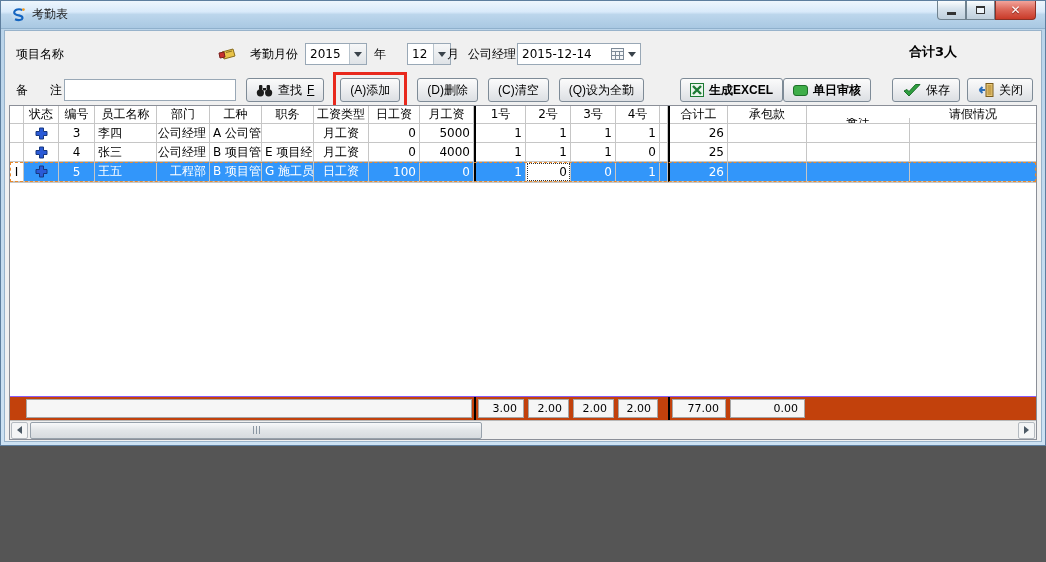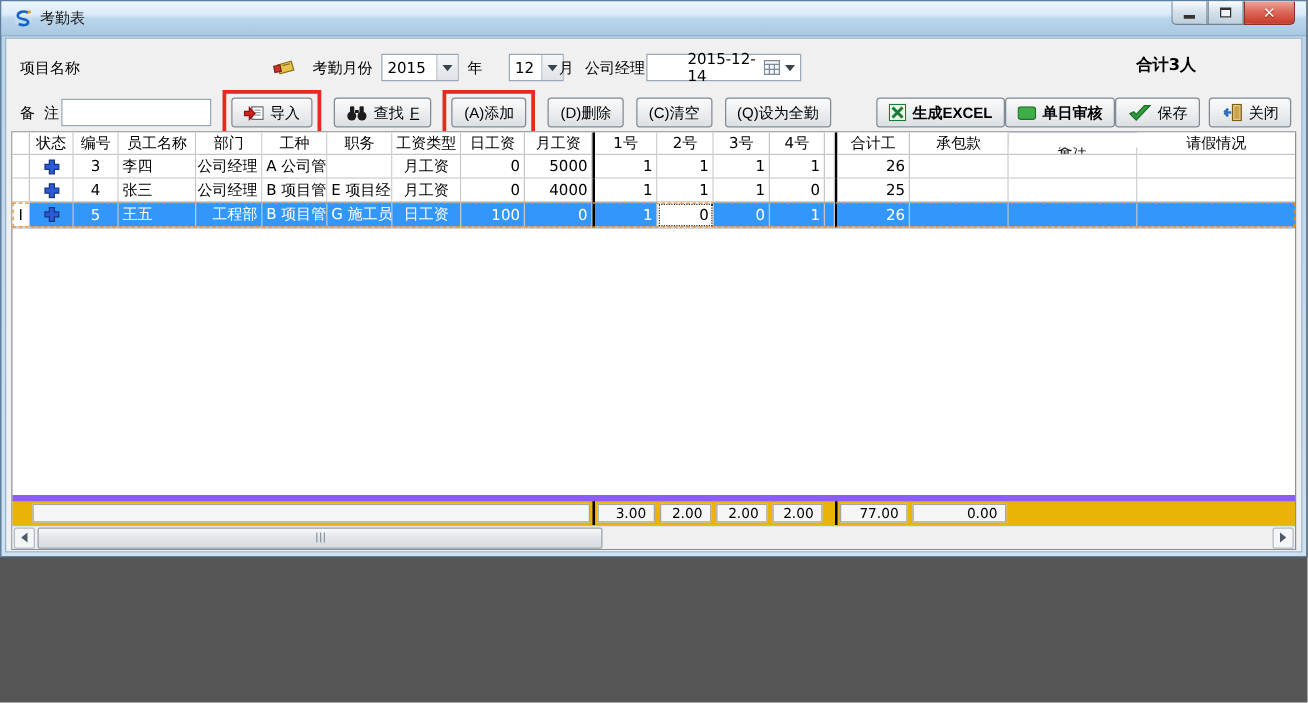--- a/index.html
+++ b/index.html
@@ -75,21 +75,21 @@
   .c-d3{flex:0 0 45px; justify-content:flex-end;} .c-d4{flex:0 0 44px; justify-content:flex-end;}
   .c-narrow{flex:0 0 8px; padding:0;} .c-total{flex:0 0 58px; justify-content:flex-end;}
   .c-contract{flex:0 0 79px;} .c-note{flex:0 0 103px;} .c-leave{flex:1 1 auto; border-right:none;}
   .grow.selected .cell { background:#3296fa; color:#fff; }
   .grow.selected .c-gut { background:#fff; color:#000; justify-content:center; }
   .grow.selected { outline:1px dashed #e98b2d; outline-offset:-1px; }
   .cell.focused { background:#fff !important; color:#000 !important; outline:1px dotted #333; outline-offset:-2px; }
 
   
   .sum-band { position:absolute; left:0; right:0; bottom:19px; height:24px;
-    background:#eab308; border-top:5px solid #8b5cf6; display:flex; align-items:stretch; }
+    background:#c2410c; border-top:1px solid #8b5cf6; display:flex; align-items:stretch; }
   .sum-gut{flex:0 0 14px;} .sum-long{flex:0 0 450px;} .sum-d1{flex:0 0 50px;}
   .sum-d2{flex:0 0 45px;} .sum-d3{flex:0 0 45px;} .sum-d4{flex:0 0 44px;}
   .sum-nar{flex:0 0 8px;} .sum-tot{flex:0 0 58px;} .sum-con{flex:0 0 79px;} .sum-rest{flex:1;}
   .sum-cell { display:flex; }
   .sum-box { flex:1; margin:2px 2px; border:1px solid #a6a6a6; background:#f6f6f6;
     display:flex; align-items:center; justify-content:flex-end; padding-right:6px; font-size:11px; }
   .sum-vdiv { flex:0 0 2px; background:#000; }
 
   
   .hscroll { position:absolute; left:0; right:0; bottom:0; height:19px; background:#f0f0f0;
@@ -166,53 +166,41 @@
             <span class="arrow-down"></span>
           </span>
       </div>
       <div class="fr1" style="left:442px;">
           <span class="label">月</span>
         </div>
       <div class="fr1" style="left:463px;">
           <span class="label">公司经理</span>
         </div>
       <div class="fr1 tbox" style="left:512px; width:124px; gap:4px;">
-        <span style="flex:1;margin-left:28px;">2015-12-14</span>
+        <span style="flex:1;">2015-12-14</span>
         <span>
           <svg width="13" height="12" viewBox="0 0 13 12">
             <rect x="0.5" y="0.5" width="12" height="11" fill="#f4f6f8" stroke="#7d8a97"></rect>
             <path d="M0.5 3.5h12 M4.5 3.5v8 M8.5 3.5v8 M0.5 7.5h12" stroke="#7d8a97" fill="none"></path>
           </svg>
         </span>
         <span class="arrow-down" style="border-top-color:#39434b;"></span>
       </div>
     </div>
     <div class="total-label">合计3人</div>
 
     <div class="form-row2">
       <div class="note-label">
         <span>备</span>
         <span>注</span>
       </div>
       <div class="tbox" style="width:172px; margin-left:2px;">
           <span></span>
         </div>
 
-      <span class="red-box" style="margin-left:9px;">
-        <button class="btn">
-          <span>
-            <svg width="16" height="13" viewBox="0 0 16 13">
-              <rect x="6.5" y="1.5" width="9" height="10" fill="#fff" stroke="#6b6b6b"></rect>
-              <path d="M8.5 4h5 M8.5 6h5 M8.5 8h5" stroke="#9aa2aa" fill="none"></path>
-              <path d="M0.5 8.5 L4.5 8.5 L4.5 11.5 L9 6.8 L4.5 2 L4.5 5 L0.5 5 Z" fill="#cc1f1f" stroke="#8c1212"></path>
-            </svg>
-          </span>
-          <span>导入</span>
-        </button>
-      </span>
 
       <button class="btn" style="margin-left:10px;">
         <span>
           <svg width="17" height="13" viewBox="0 0 17 13">
             <rect x="3" y="1" width="3.4" height="5" rx="1" fill="#1c1c1c"></rect>
             <rect x="10.6" y="1" width="3.4" height="5" rx="1" fill="#1c1c1c"></rect>
             <rect x="7" y="4" width="3" height="2.4" fill="#1c1c1c"></rect>
             <circle cx="4.4" cy="8.8" r="3.6" fill="#1c1c1c"></circle>
             <circle cx="12.6" cy="8.8" r="3.6" fill="#1c1c1c"></circle>
           </svg>

